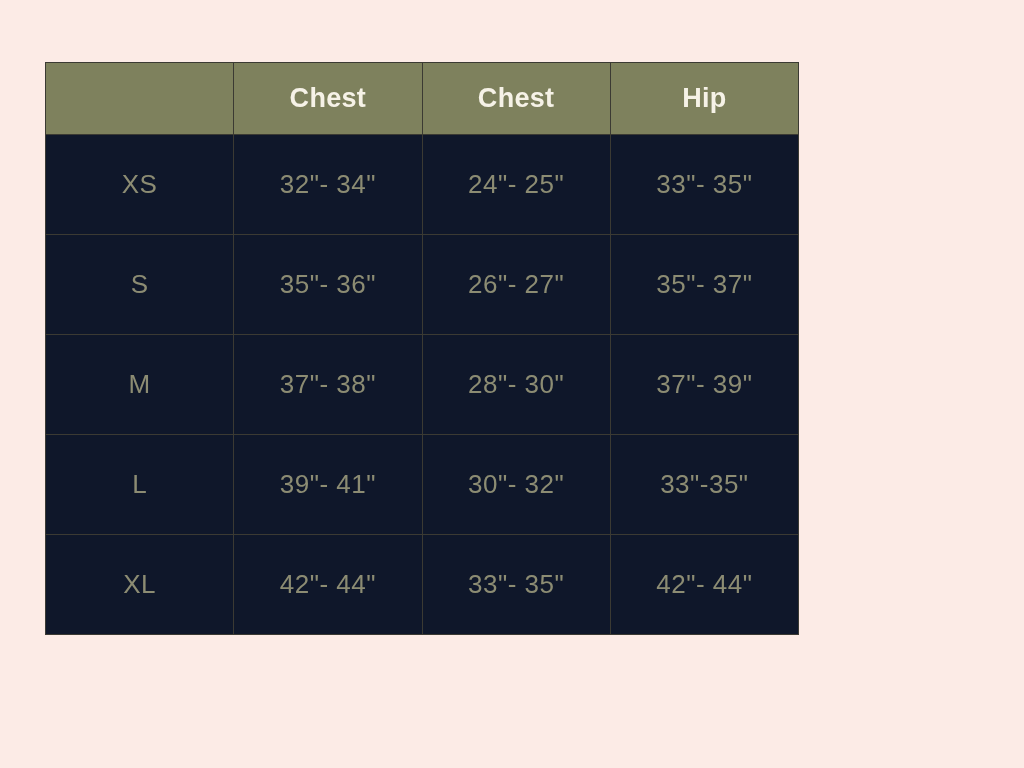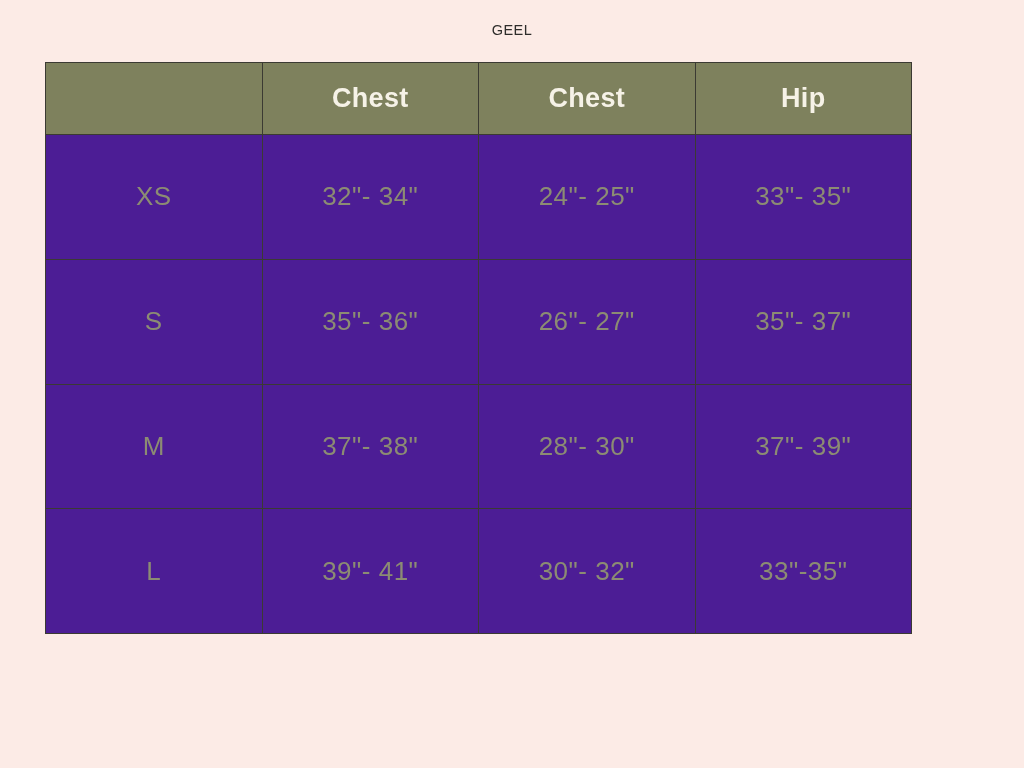--- a/index.html
+++ b/index.html
@@ -26,21 +26,21 @@
     text-align: center;
     font-size: 14.5px;
     font-weight: 500;
     letter-spacing: 0.4px;
     color: #2e2d2b;
   }
   table.size-table {
     position: absolute;
     left: 45px;
     top: 62px;
-    width: 867px;
+    width: 754px;
     height: 572px;
     border-collapse: collapse;
     table-layout: fixed;
   }
   .size-table th,
   .size-table td {
     border: 1.5px solid #3b3a33;
     text-align: center;
     vertical-align: middle;
     padding: 0;
@@ -52,33 +52,32 @@
     background: #7e815d;
     color: #f6f2e7;
     font-size: 27px;
     font-weight: 600;
     letter-spacing: 0.3px;
   }
   .size-table tbody tr {
     height: 100px;
   }
   .size-table tbody td {
-    background: #4c1d95;
+    background: #0f172a;
     color: #8c8c73;
     font-size: 26px;
     font-weight: 400;
     letter-spacing: 0.5px;
   }
 </style>
 </head>
 <body>
 
 <div class="page">
 
-  <div class="brand-title">GEEL</div>
 
   <table class="size-table">
     <thead>
       <tr>
         <th></th>
         <th>Chest</th>
         <th>Chest</th>
         <th>Hip</th>
       </tr>
     </thead>
@@ -100,16 +99,22 @@
         <td>37"- 38"</td>
         <td>28"- 30"</td>
         <td>37"- 39"</td>
       </tr>
       <tr>
         <td>L</td>
         <td>39"- 41"</td>
         <td>30"- 32"</td>
         <td>33"-35"</td>
       </tr>
+      <tr>
+        <td>XL</td>
+        <td>42"- 44"</td>
+        <td>33"- 35"</td>
+        <td>42"- 44"</td>
+      </tr>
     </tbody>
   </table>
 
 </div>
 
 </body></html>

